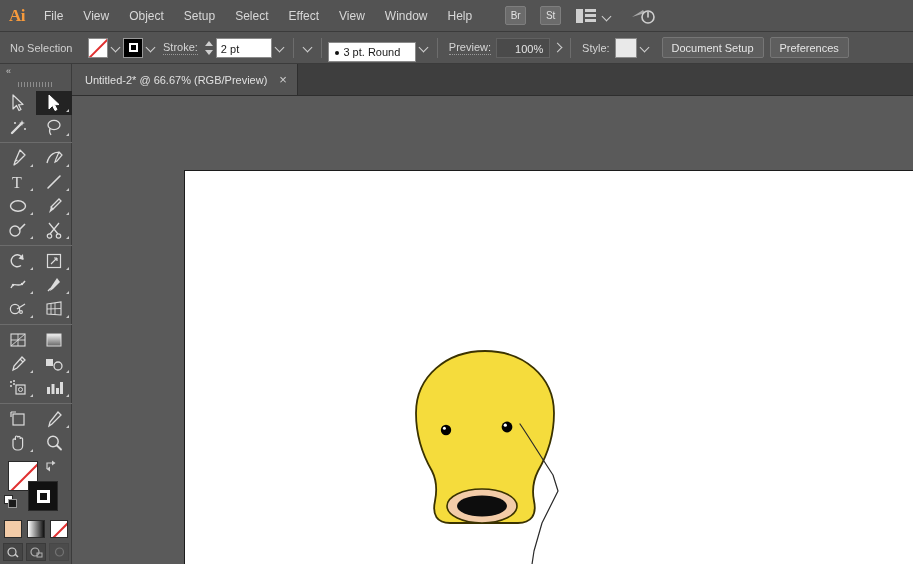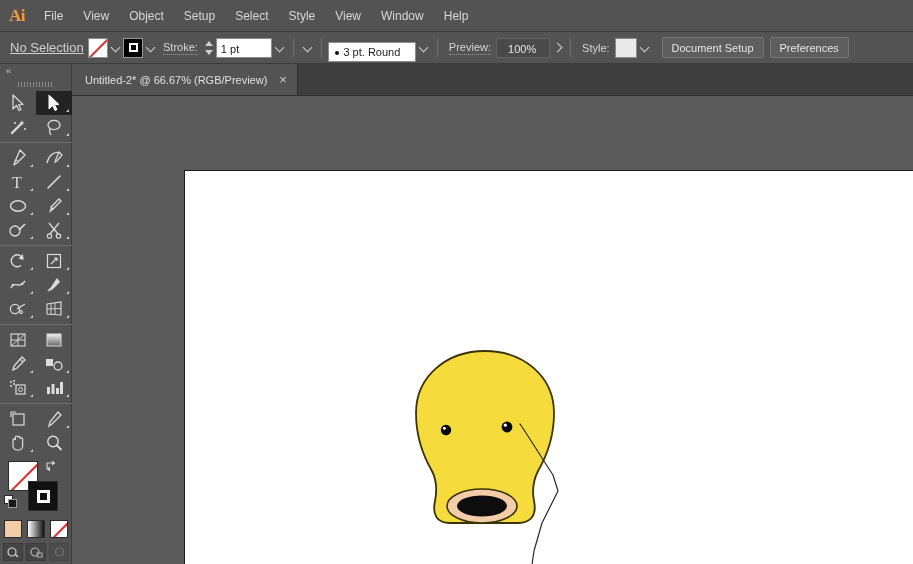--- a/index.html
+++ b/index.html
@@ -48,21 +48,21 @@
     transform: rotate(45deg);
   }
   #search-tool { margin-left: 16px; width: 26px; height: 20px; position: relative; }
 
   
   #controlbar {
     position: absolute; top: 32px; left: 0; width: 913px; height: 32px;
     background: #535353; border-bottom: 1px solid #3b3b3b;
     display: flex; align-items: center; padding-left: 10px;
   }
-  #no-selection { font-size: 13px; color: #d0d0d0; width: 78px; text-decoration: underline; }
+  #no-selection { font-size: 11px; color: #d0d0d0; width: 78px; }
   .cb-sep { width: 1px; height: 20px; background: #6d6d6d; margin: 0 6px; }
   .swatch-box {
     width: 20px; height: 20px; border: 1px solid #8a8a8a; background: #fff;
     position: relative; overflow: hidden;
   }
   .swatch-none:after {
     content: ""; position: absolute; left: -4px; top: 8px;
     width: 28px; height: 1.6px; background: #e03030; transform: rotate(-45deg);
   }
   .swatch-stroke {
@@ -92,21 +92,21 @@
     border-left: 4px solid transparent; border-right: 4px solid transparent;
   }
   .stepper:before { top: 2px; border-bottom: 5px solid #cfcfcf; }
   .stepper:after { bottom: 2px; border-top: 5px solid #cfcfcf; }
   .txtfield {
     background: #fff; color: #1a1a1a; height: 20px; line-height: 20px;
     font-size: 11px; padding: 0 4px; border: 1px solid #8a8a8a;
   }
   .darkfield {
     background: #4a4a4a; color: #e4e4e4; height: 20px; line-height: 20px;
-    font-size: 11px; padding: 0 11px; border: 1px solid #616161;
+    font-size: 11px; padding: 0 18px; border: 1px solid #616161;
   }
   .profile-box {
     background:#fff; height:20px; width:104px; border:1px solid #8a8a8a;
     display:flex; align-items:center; padding:0 4px; color:#1a1a1a; font-size:11px;
   }
   .profile-line {
     width: 56px; height: 4px; background: #111; border-radius: 2px; margin-right: 4px;
   }
   .brush-box {
     background:#fff; height:20px; width:88px; border:1px solid #8a8a8a;
@@ -225,41 +225,59 @@
 </head>
 <body>
 
 <div id="menubar">
   <div id="ai-logo">Ai</div>
   <div class="menu-item">File</div>
   <div class="menu-item">View</div>
   <div class="menu-item">Object</div>
   <div class="menu-item">Setup</div>
   <div class="menu-item">Select</div>
-  <div class="menu-item">Style</div>
+  <div class="menu-item">Effect</div>
   <div class="menu-item">View</div>
   <div class="menu-item">Window</div>
   <div class="menu-item">Help</div>
 
+  <div id="menu-right">
+    <div class="app-chip">Br</div>
+    <div class="app-chip">St</div>
+    <div class="arrange-icon">
+      <i style="left:0;top:1px;width:7px;height:14px;"></i>
+      <i style="left:9px;top:1px;width:11px;height:3px;"></i>
+      <i style="left:9px;top:6px;width:11px;height:3px;"></i>
+      <i style="left:9px;top:11px;width:11px;height:3px;"></i>
+    </div>
+    <div class="chev"></div>
+    <div id="search-tool">
+      <svg width="26" height="20" viewBox="0 0 26 20">
+        <path d="M2 11 L13 4 L15 7 Z" fill="#a8a8a8"></path>
+        <circle cx="18" cy="11" r="6" fill="none" stroke="#cfcfcf" stroke-width="1.6"></circle>
+        <path d="M18 6.5 L18 11" stroke="#cfcfcf" stroke-width="1.6" stroke-linecap="round"></path>
+      </svg>
+    </div>
+  </div>
 </div>
 
 <div id="controlbar">
   <div id="no-selection">No Selection</div>
 
   <div class="swatch-box swatch-none"></div>
   <div class="dd-arrow"></div>
 
   <div class="swatch-stroke">
       <i></i>
     </div>
   <div class="dd-arrow"></div>
 
   <div class="cb-label">Stroke:</div>
   <div class="stepper"></div>
-  <div class="txtfield" style="width:56px;">1 pt</div>
+  <div class="txtfield" style="width:56px;">2 pt</div>
   <div class="dd-arrow"></div>
 
   <div class="cb-sep"></div>
 
   <div class="dd-arrow"></div>
 
   <div class="cb-sep"></div>
 
   <div class="brush-box">
     <span class="brush-dot"></span>

